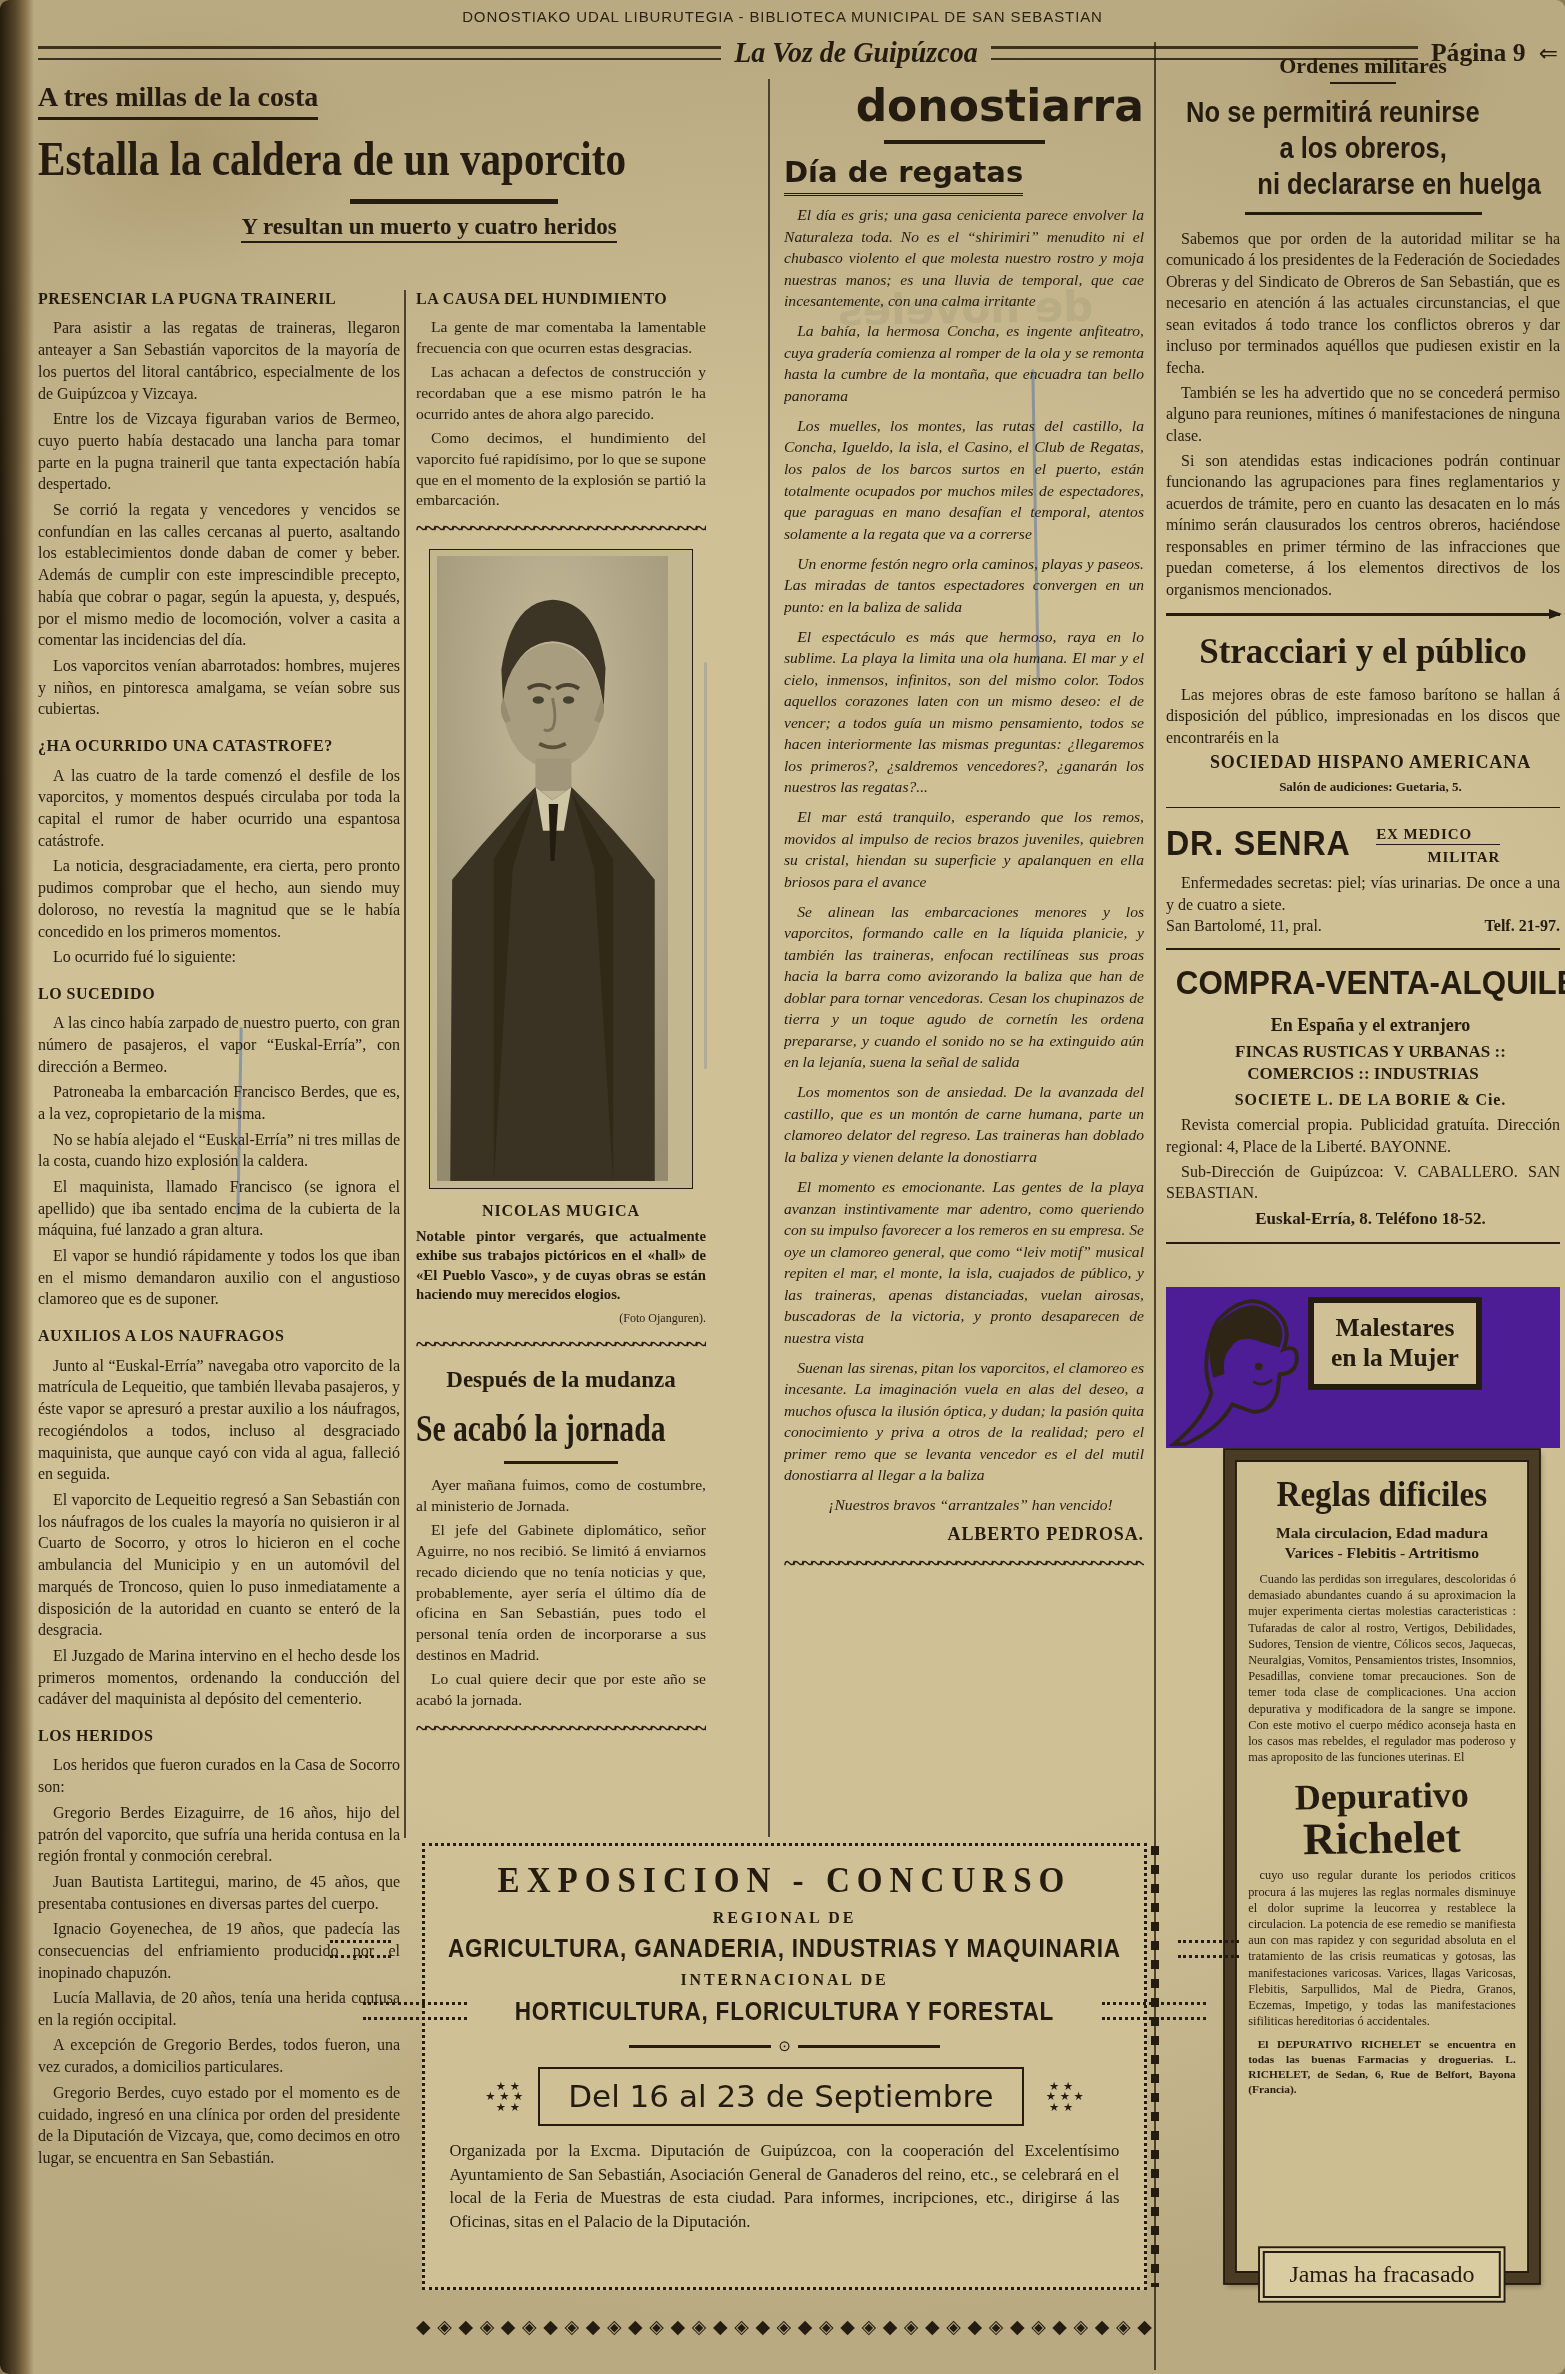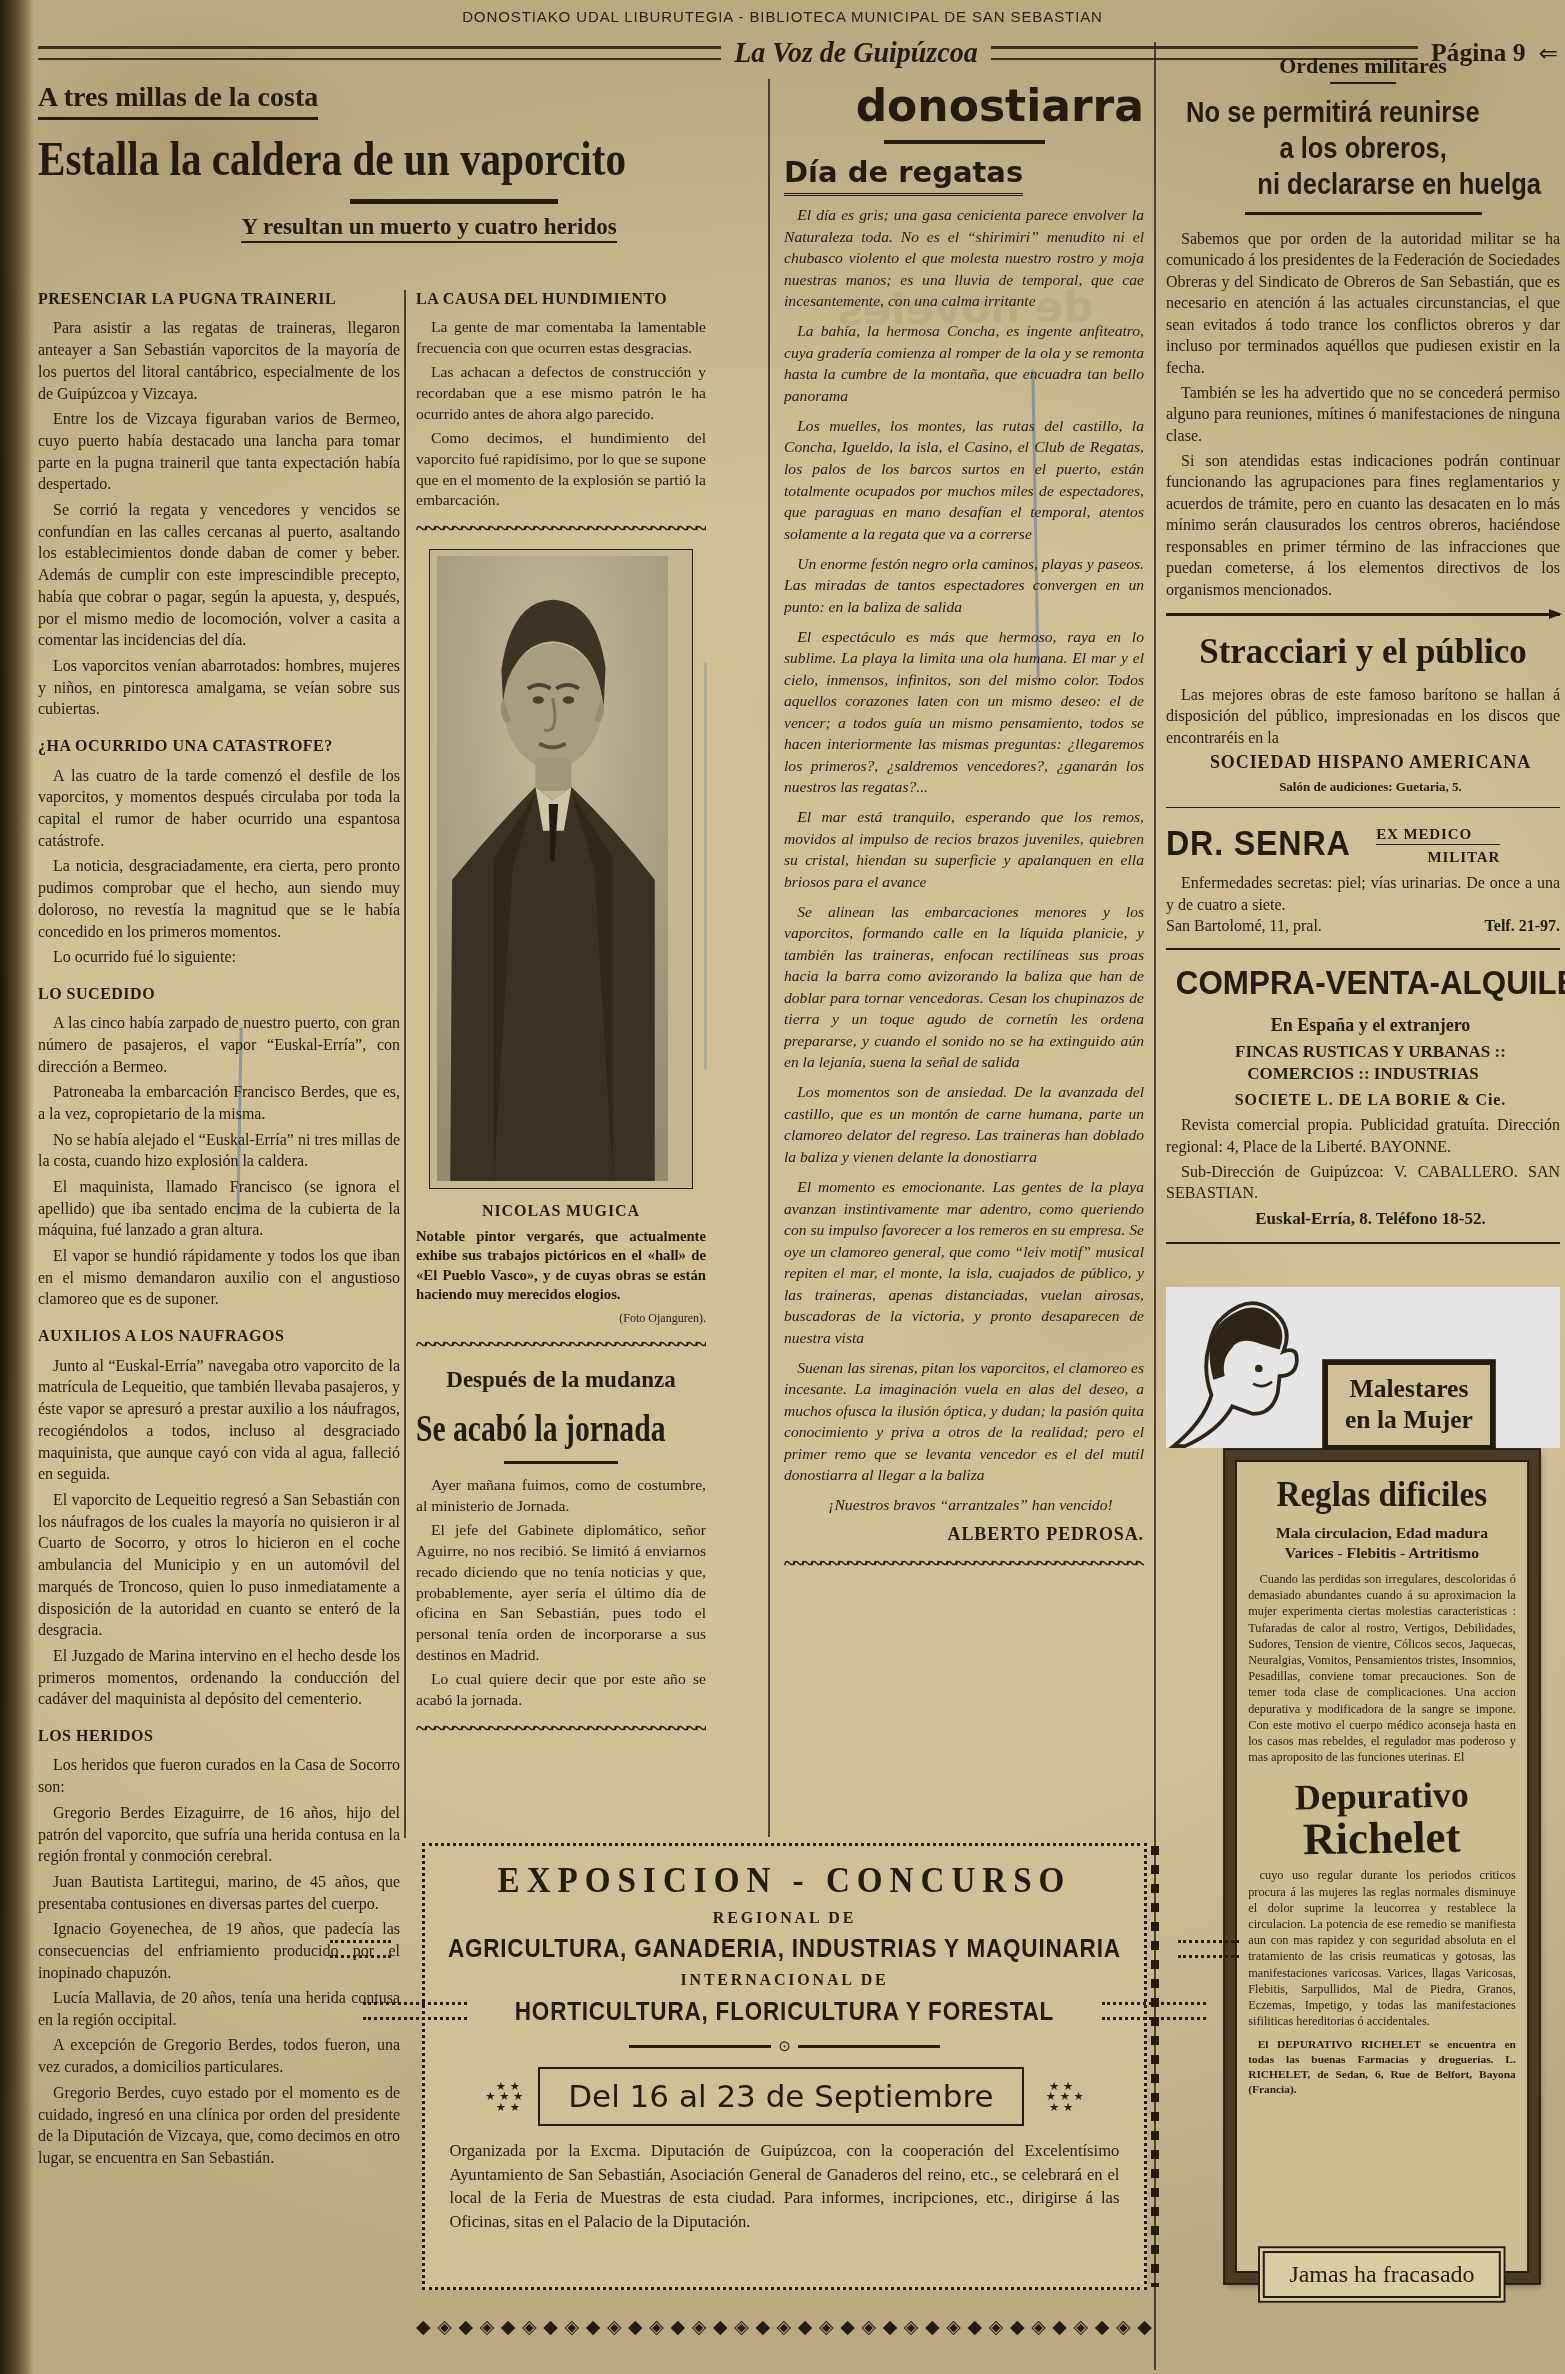--- a/index.html
+++ b/index.html
@@ -1,17 +1,17 @@
 <!DOCTYPE html>
 <html lang="es" style="font-size:15px"><head>
 <meta charset="utf-8">
 <style>
   html,body{margin:0;padding:0;background:#8a7a55;}
   .page{position:relative;width:1565px;height:2374px;background:#cfc096;overflow:hidden;
-        font-family:"Liberation Serif", serif;color:#241c10;}
+        font-family:"Liberation Serif", serif;color:#241c10;border-radius:9px;}
   .stains{position:absolute;inset:0;pointer-events:none;
     background:
       radial-gradient(246px 189px at 12% 6%, rgba(120,90,40,.18), transparent 70%),
       radial-gradient(189px 151px at 88% 3%, rgba(120,90,40,.15), transparent 70%),
       radial-gradient(284px 227px at 70% 55%, rgba(130,95,45,.10), transparent 70%),
       radial-gradient(208px 170px at 30% 88%, rgba(130,95,45,.12), transparent 70%),
       radial-gradient(151px 114px at 55% 30%, rgba(150,110,50,.10), transparent 70%),
       radial-gradient(1325px 1136px at 50% 50%, transparent 60%, rgba(90,70,35,.18) 100%);}
   .spine2{position:absolute;left:0;top:0;width:34px;height:100%;
     background:linear-gradient(90deg,#181208 0%,#55452a 45%,#9a855c 78%,rgba(154,133,92,0) 100%);}
@@ -81,21 +81,21 @@
   .senra-row{display:flex;align-items:flex-start;gap:9.5px;margin-bottom:5.7px;}
   .senra-name{font-family:"Liberation Sans",sans-serif;font-weight:bold;font-size:35px;letter-spacing:0.9px;transform:scaleX(.92);transform-origin:0 50%;white-space:nowrap;}
   .senra-tags{font-weight:bold;font-size:15px;letter-spacing:0.9px;padding-top:3.8px;}
   .senra-tags .t1{border-bottom:1.9px solid #241c10;padding:0 28px 1.9px 0;}
   .senra-tags .t2{display:block;text-align:right;padding-top:2.8px;}
   .senra-line{display:flex;justify-content:space-between;}
   .cv-h{font-family:"Liberation Sans",sans-serif;font-weight:bold;font-size:33px;text-align:center;white-space:nowrap;transform:scaleX(.95);margin:1.9px 0 7.6px;}
   .cv-c{text-align:center;text-indent:0;font-weight:bold;}
   .cv-c.sp{letter-spacing:0.9px;}
   
-  .malestares{position:absolute;left:1166px;top:1287px;width:394px;height:161px;background:#e5e5e5;display:flex;align-items:flex-end;gap:17px;}
+  .malestares{position:absolute;left:1166px;top:1287px;width:394px;height:161px;background:#4c1d95;display:flex;align-items:flex-start;gap:3px;}
   .mal-box{border:3.8px solid #241c10;box-shadow:0 0 0 1.9px #cfc096 inset,0 0 0 2.8px #241c10;
            padding:9.5px 17px;margin-top:13.2px;text-align:center;font-weight:bold;font-size:25.6px;line-height:1.2;background:#cfc096;}
   .rbox{position:absolute;left:1225px;top:1450px;width:314px;height:833px;background:#cdbe92;
         border:10.4px solid #4a3b24;box-shadow:0 0 0 1.9px #241c10, inset 0 0 0 1.9px #241c10, 1.9px 2.8px 5.7px rgba(40,30,10,.4);
         padding:13.2px 13.2px 38px;box-sizing:border-box;overflow:visible;}
   .r-title{font-weight:bold;font-size:36px;text-align:center;transform:scaleX(.92);white-space:nowrap;margin-bottom:7.6px;}
   .r-sub{font-weight:bold;font-size:15.6px;text-align:center;line-height:1.3;}
   .rbox p{font-size:12.3px;line-height:1.32;text-align:justify;margin:7.6px 0 0;text-indent:11.4px;}
   .r-brand1{font-weight:bold;font-size:36px;text-align:center;margin-top:9.5px;transform:rotate(-1deg);}
   .r-brand2{font-weight:bold;font-size:45px;text-align:center;line-height:.95;transform:rotate(-1deg);margin-bottom:3.8px;}

